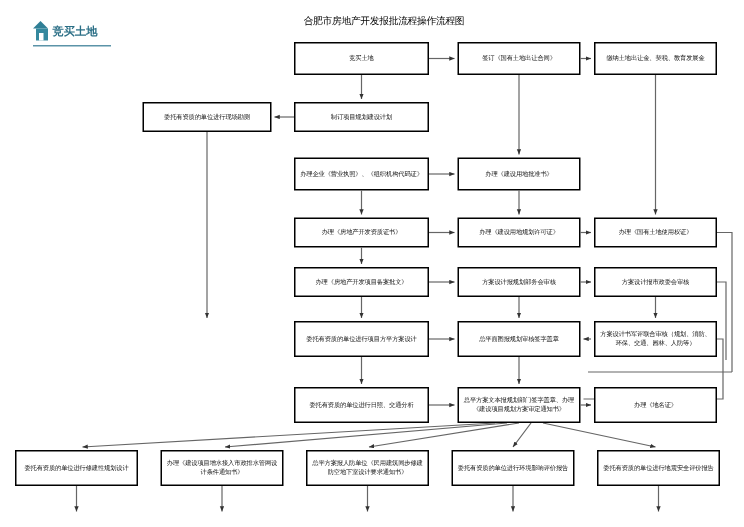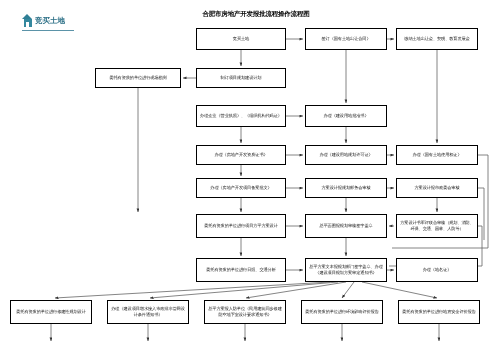--- a/index.html
+++ b/index.html
@@ -75,21 +75,21 @@
     height: 1px;
     background: #5b93a8;
   }
   .chart-title {
     position: absolute;
     left: 186px;
     top: 11px;
     width: 140px;
     text-align: center;
     font-size: 6.5px;
-    font-weight: bold;
+    font-weight: normal;
     color: #000000;
     line-height: 1.1;
     white-space: nowrap;
     letter-spacing: -0.2px;
   }
   .node {
     position: absolute;
     box-sizing: border-box;
     border: 1px solid #000000;
     background: #ffffff;

